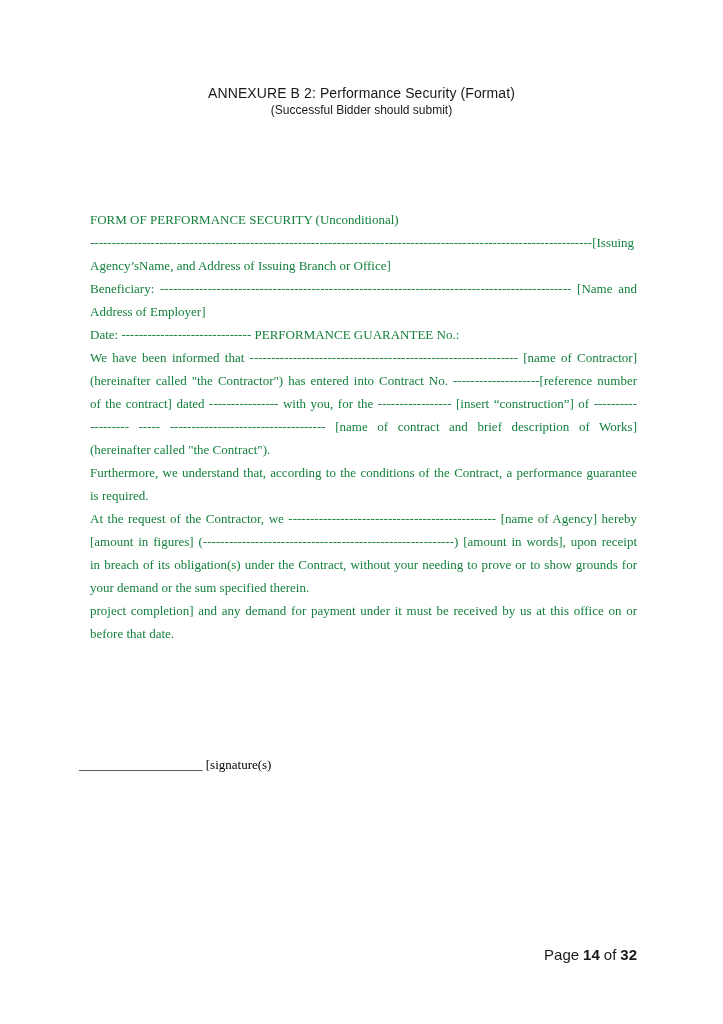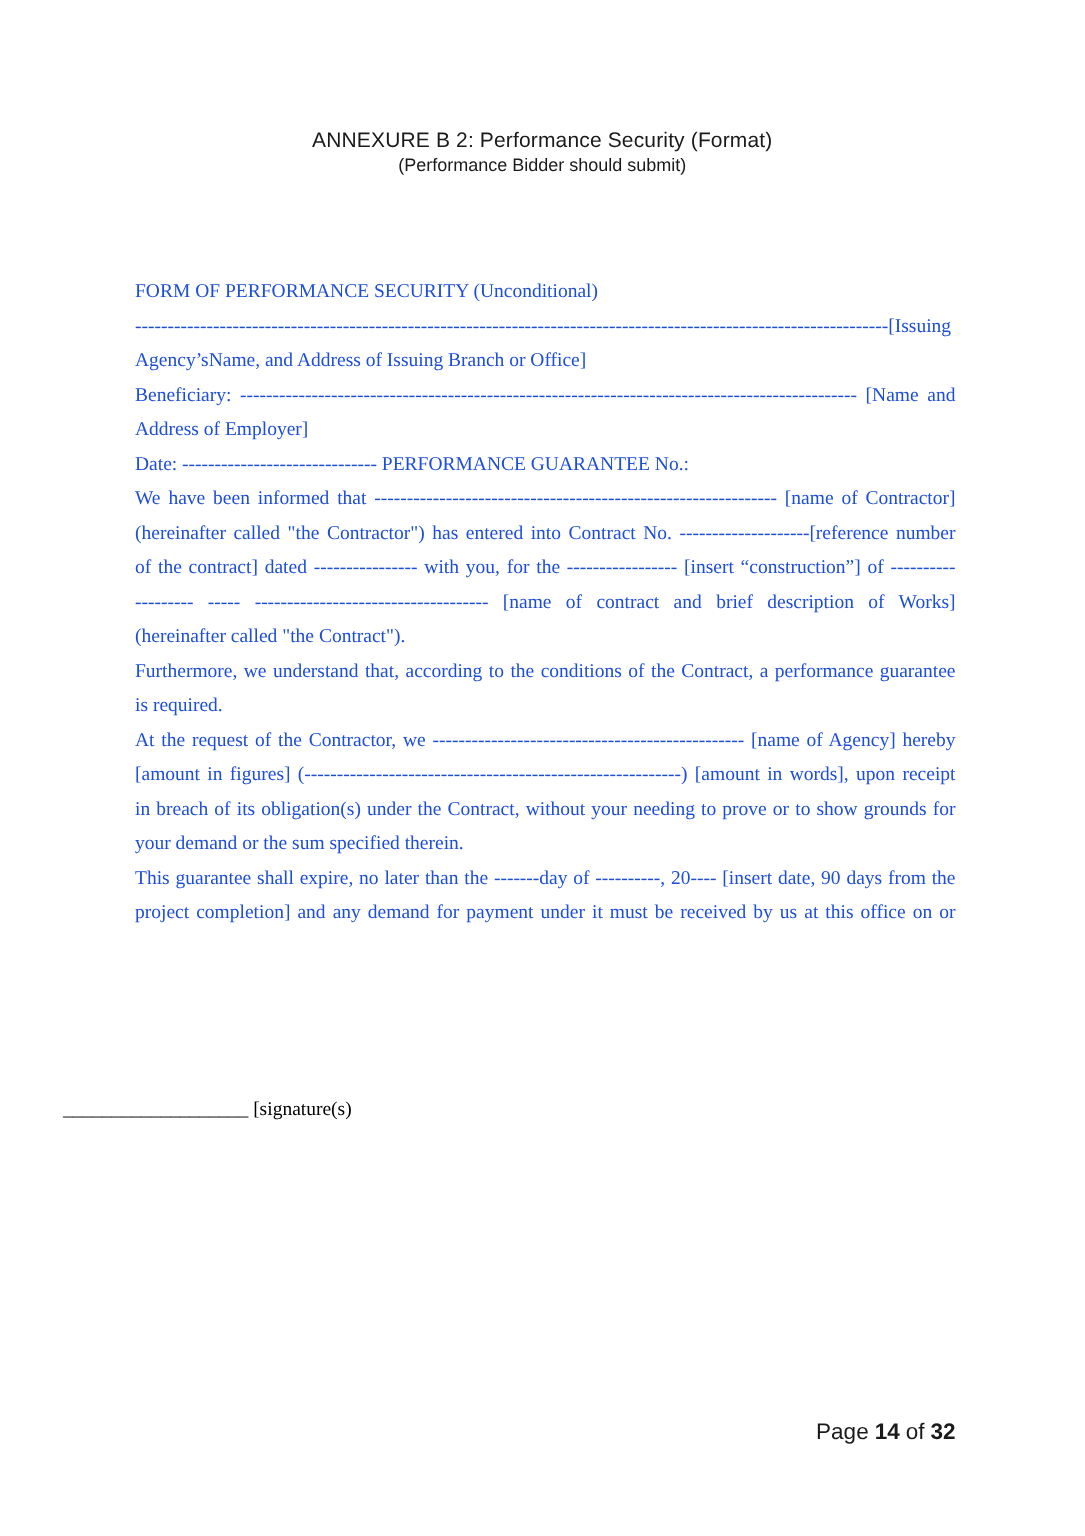--- a/index.html
+++ b/index.html
@@ -13,30 +13,30 @@
   }
   .title-block {
     padding-top:85px;
     text-align:center;
     font-family:"Liberation Sans","DejaVu Sans",sans-serif;
     color:#1a1a1a;
   }
   .doc-title { font-size:14px; line-height:17px; letter-spacing:0.1px; }
   .doc-subtitle { font-size:12px; line-height:15px; margin-top:1px; }
   .doc-body {
-    margin:64px 86px 0 90px;
+    margin:90px 86px 0 90px;
     font-family:"Liberation Serif","DejaVu Serif",serif;
     font-size:13px;
     line-height:23px;
-    color:#1d4ed8;
+    color:#15803d;
   }
   .line { text-align:left; white-space:normal; }
   .line.j { text-align:justify; text-align-last:justify; }
   .signature-line {
-    margin:108px 86px 0 42px;
+    margin:108px 86px 0 79px;
     font-family:"Liberation Serif","DejaVu Serif",serif;
     font-size:13px;
     line-height:23px;
     color:#000000;
   }
   .page-footer {
     position:absolute;
     top:946px; right:86px;
     display:flex; gap:4px; align-items:center;
     font-family:"Liberation Sans","DejaVu Sans",sans-serif;
@@ -45,21 +45,21 @@
   }
   .page-footer b { font-weight:700; }
 </style>
 </head>
 <body>
 
 <div class="page">
 
   <header class="title-block">
     <div class="doc-title">ANNEXURE B 2: Performance Security (Format)</div>
-    <div class="doc-subtitle">(Performance Bidder should submit)</div>
+    <div class="doc-subtitle">(Successful Bidder should submit)</div>
   </header>
 
   <main class="doc-body">
     <div class="line">FORM OF PERFORMANCE SECURITY (Unconditional)</div>
     <div>
         <div class="line">--------------------------------------------------------------------------------------------------------------------[Issuing</div>
         <div class="line">Agency’sName, and Address of Issuing Branch or Office]</div>
         <div class="line j">Beneficiary: ----------------------------------------------------------------------------------------------- [Name and</div>
         <div class="line">Address of Employer]</div>
         <div class="line">Date: ------------------------------ PERFORMANCE GUARANTEE No.:</div>
@@ -67,22 +67,22 @@
         <div class="line j">(hereinafter called "the Contractor") has entered into Contract No. --------------------[reference number</div>
         <div class="line j">of the contract] dated ---------------- with you, for the ----------------- [insert “construction”] of ----------</div>
         <div class="line j">--------- ----- ------------------------------------ [name of contract and brief description of Works]</div>
         <div class="line">(hereinafter called "the Contract").</div>
         <div class="line j">Furthermore, we understand that, according to the conditions of the Contract, a performance guarantee</div>
         <div class="line">is required.</div>
         <div class="line j">At the request of the Contractor, we ------------------------------------------------ [name of Agency] hereby</div>
         <div class="line j">[amount in figures] (----------------------------------------------------------) [amount in words], upon receipt</div>
         <div class="line j">in breach of its obligation(s) under the Contract, without your needing to prove or to show grounds for</div>
         <div class="line">your demand or the sum specified therein.</div>
-        <div class="line j">This guarantee shall expire, no later than the -------day of ----------, 20---- [insert date, 90 days from the</div>
         <div class="line j">project completion] and any demand for payment under it must be received by us at this office on or</div>
+        <div class="line">before that date.</div>
       </div>
   </main>
 
   <div class="signature-line">___________________ [signature(s)</div>
 
   <footer class="page-footer">
     <span>Page</span>
     <b>14</b>
     <span>of</span>
     <b>32</b>

